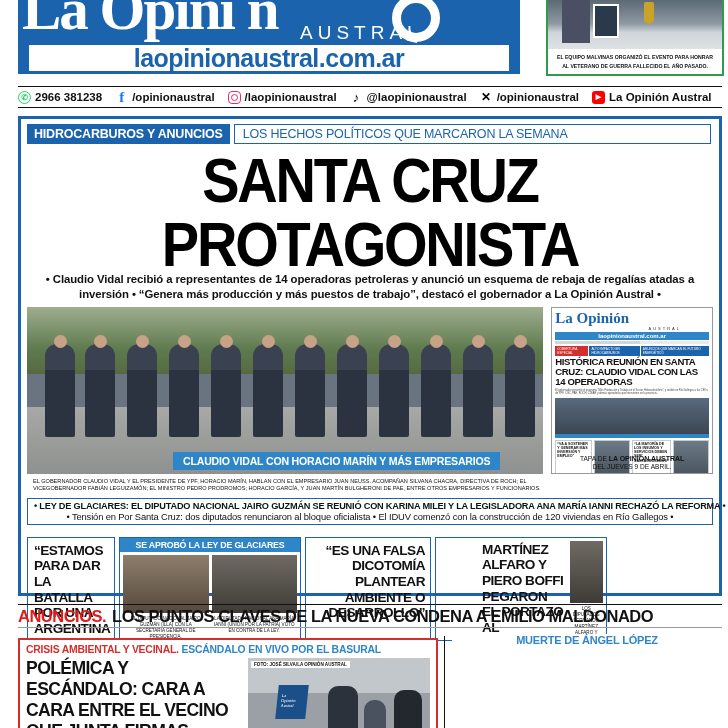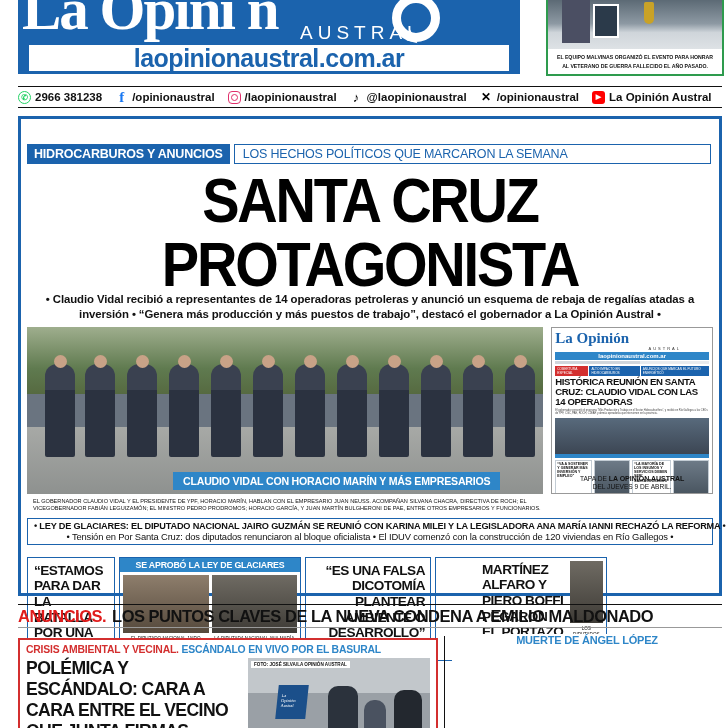--- a/index.html
+++ b/index.html
@@ -85,21 +85,21 @@
   .ic-ig::after { content:""; width:5px; height:5px; border:1.4px solid #e1306c; border-radius:50%; }
   .ic-tt { background: #fff; color: #000; font-size: 13px; }
   .ic-x  { background: #fff; color: #000; font-size: 12px; }
   .ic-yt { background: #ff0000; border-radius: 3px; font-size: 7px; }
 
   
   .main-sec {
     position: absolute; left: 18px; top: 116px; width: 704px; height: 480px;
     border: 3px solid #1b63ad; background: #fff;
   }
-  .kicker-row { display: flex; gap: 4px; padding: 5px 8px 0 6px; align-items: stretch; margin-top: 20px; }
+  .kicker-row { display: flex; gap: 4px; padding: 5px 8px 0 6px; align-items: stretch; }
   .kicker-a {
     background: #1b63ad; color: #fff; font-size: 12.5px; font-weight: bold;
     padding: 3px 7px 2px; letter-spacing: -0.2px; white-space: nowrap;
   }
   .kicker-b {
     flex: 1; border: 1.6px solid #1b63ad; color: #1b63ad; font-size: 12.5px;
     font-weight: normal; padding: 2px 8px; letter-spacing: -0.2px;
     display: flex; align-items: center; white-space: nowrap;
   }
   .main-head {

